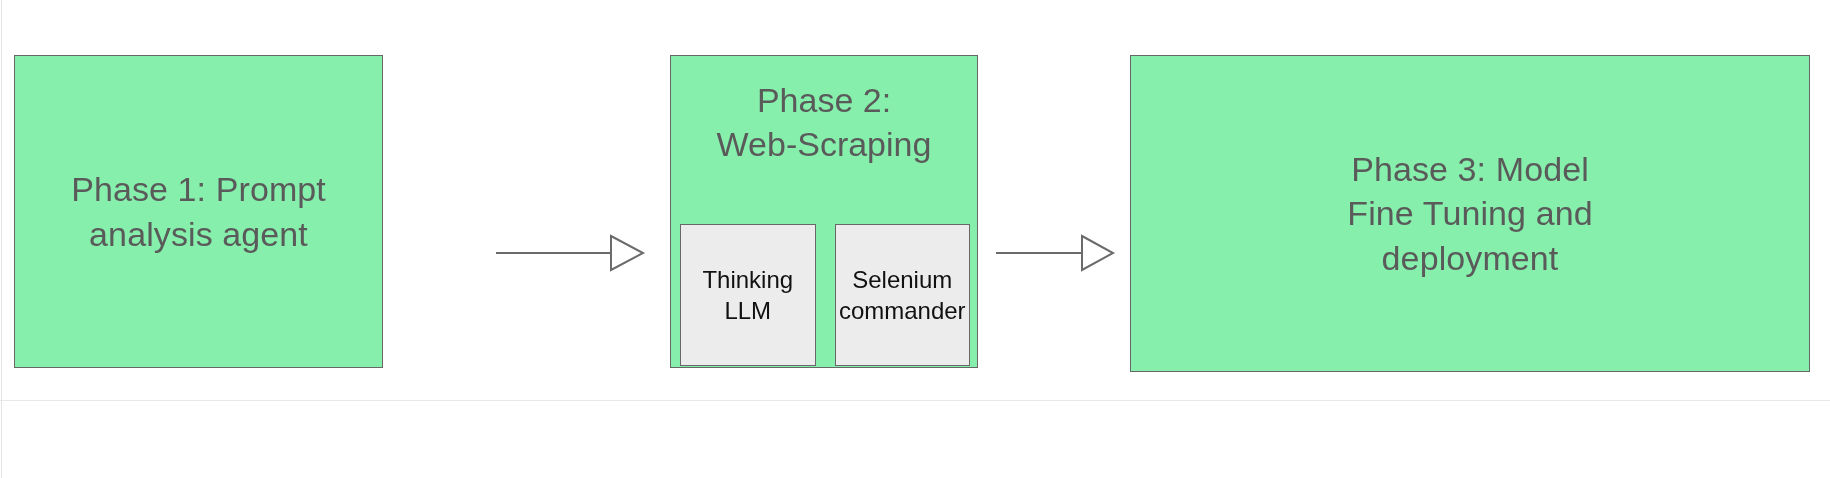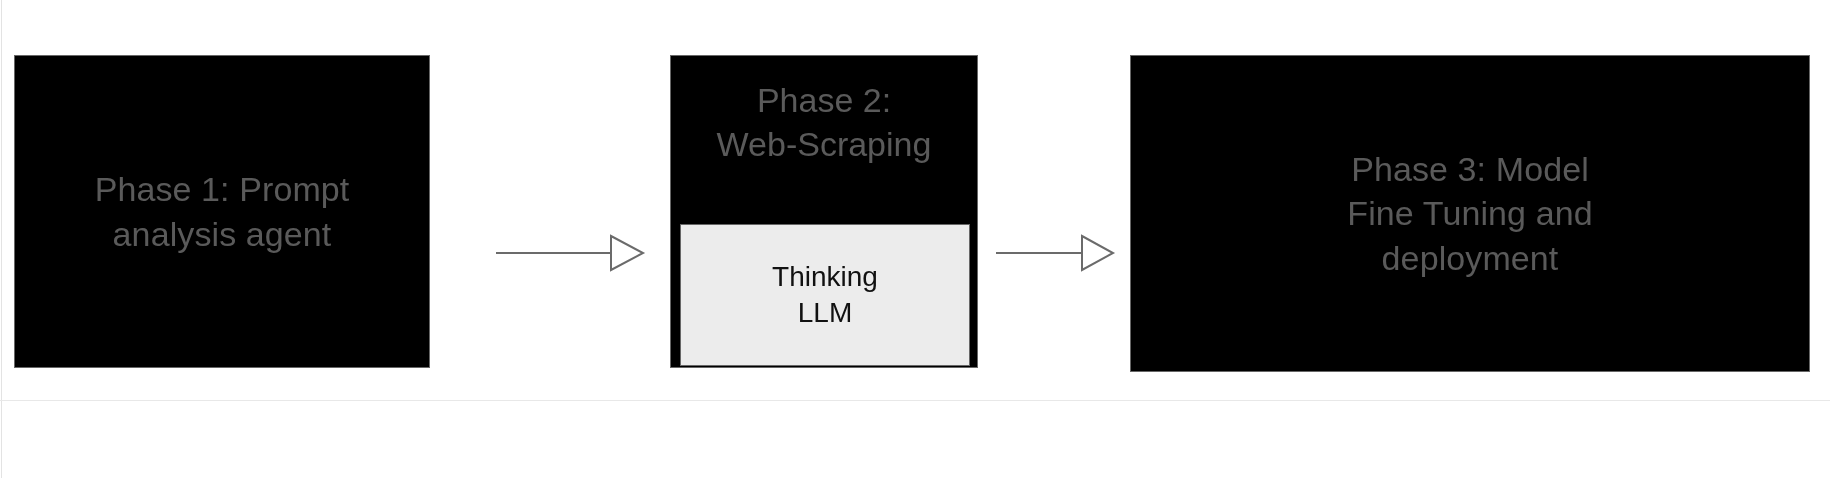--- a/index.html
+++ b/index.html
@@ -31,40 +31,40 @@
     left: 0;
     top: 400px;
     width: 1830px;
     height: 1px;
     background: #e8e8e8;
   }
 
   .phase-box {
     position: absolute;
     box-sizing: border-box;
-    background: #000000;
+    background: #86efac;
     border: 1.6px solid #676767;
     display: flex;
     align-items: center;
     justify-content: center;
   }
   .phase-label {
     color: #5a5a5a;
     font-size: 34px;
     line-height: 1.30;
     text-align: center;
     white-space: pre-line;
     letter-spacing: 0.1px;
   }
 
   
   #box-phase1 {
     left: 14px;
     top: 55px;
-    width: 416px;
+    width: 369px;
     height: 313px;
   }
 
   
   #box-phase2 {
     left: 670px;
     top: 55px;
     width: 308px;
     height: 313px;
     display: block;
@@ -90,21 +90,21 @@
     box-sizing: border-box;
     background: #ececec;
     border: 1.6px solid #676767;
     display: flex;
     align-items: center;
     justify-content: center;
     flex: 1 1 0;
   }
   .sub-label {
     color: #111111;
-    font-size: 28px;
+    font-size: 24px;
     line-height: 1.30;
     text-align: center;
     white-space: pre-line;
   }
 
   
   #box-phase3 {
     left: 1130px;
     top: 55px;
     width: 680px;
@@ -136,20 +136,24 @@
 
   <div class="phase-box" id="box-phase2">
     <div class="phase2-title">Phase 2:
 Web-Scraping</div>
 
     <div class="subbox-row">
       <div class="sub-box">
         <div class="sub-label">Thinking
 LLM</div>
       </div>
+      <div class="sub-box">
+        <div class="sub-label">Selenium
+commander</div>
+      </div>
     </div>
   </div>
 
   <svg class="arrow" style="left:996px; top:232px;" width="120" height="42" viewBox="0 0 120 42">
     <line x1="0" y1="21" x2="86" y2="21" stroke="#6b6b6b" stroke-width="2"></line>
     <polygon points="86,4 117,21 86,38" fill="#ffffff" stroke="#6b6b6b" stroke-width="2" stroke-linejoin="miter"></polygon>
   </svg>
 
   <div class="phase-box" id="box-phase3">
     <div class="phase-label">Phase 3: Model

